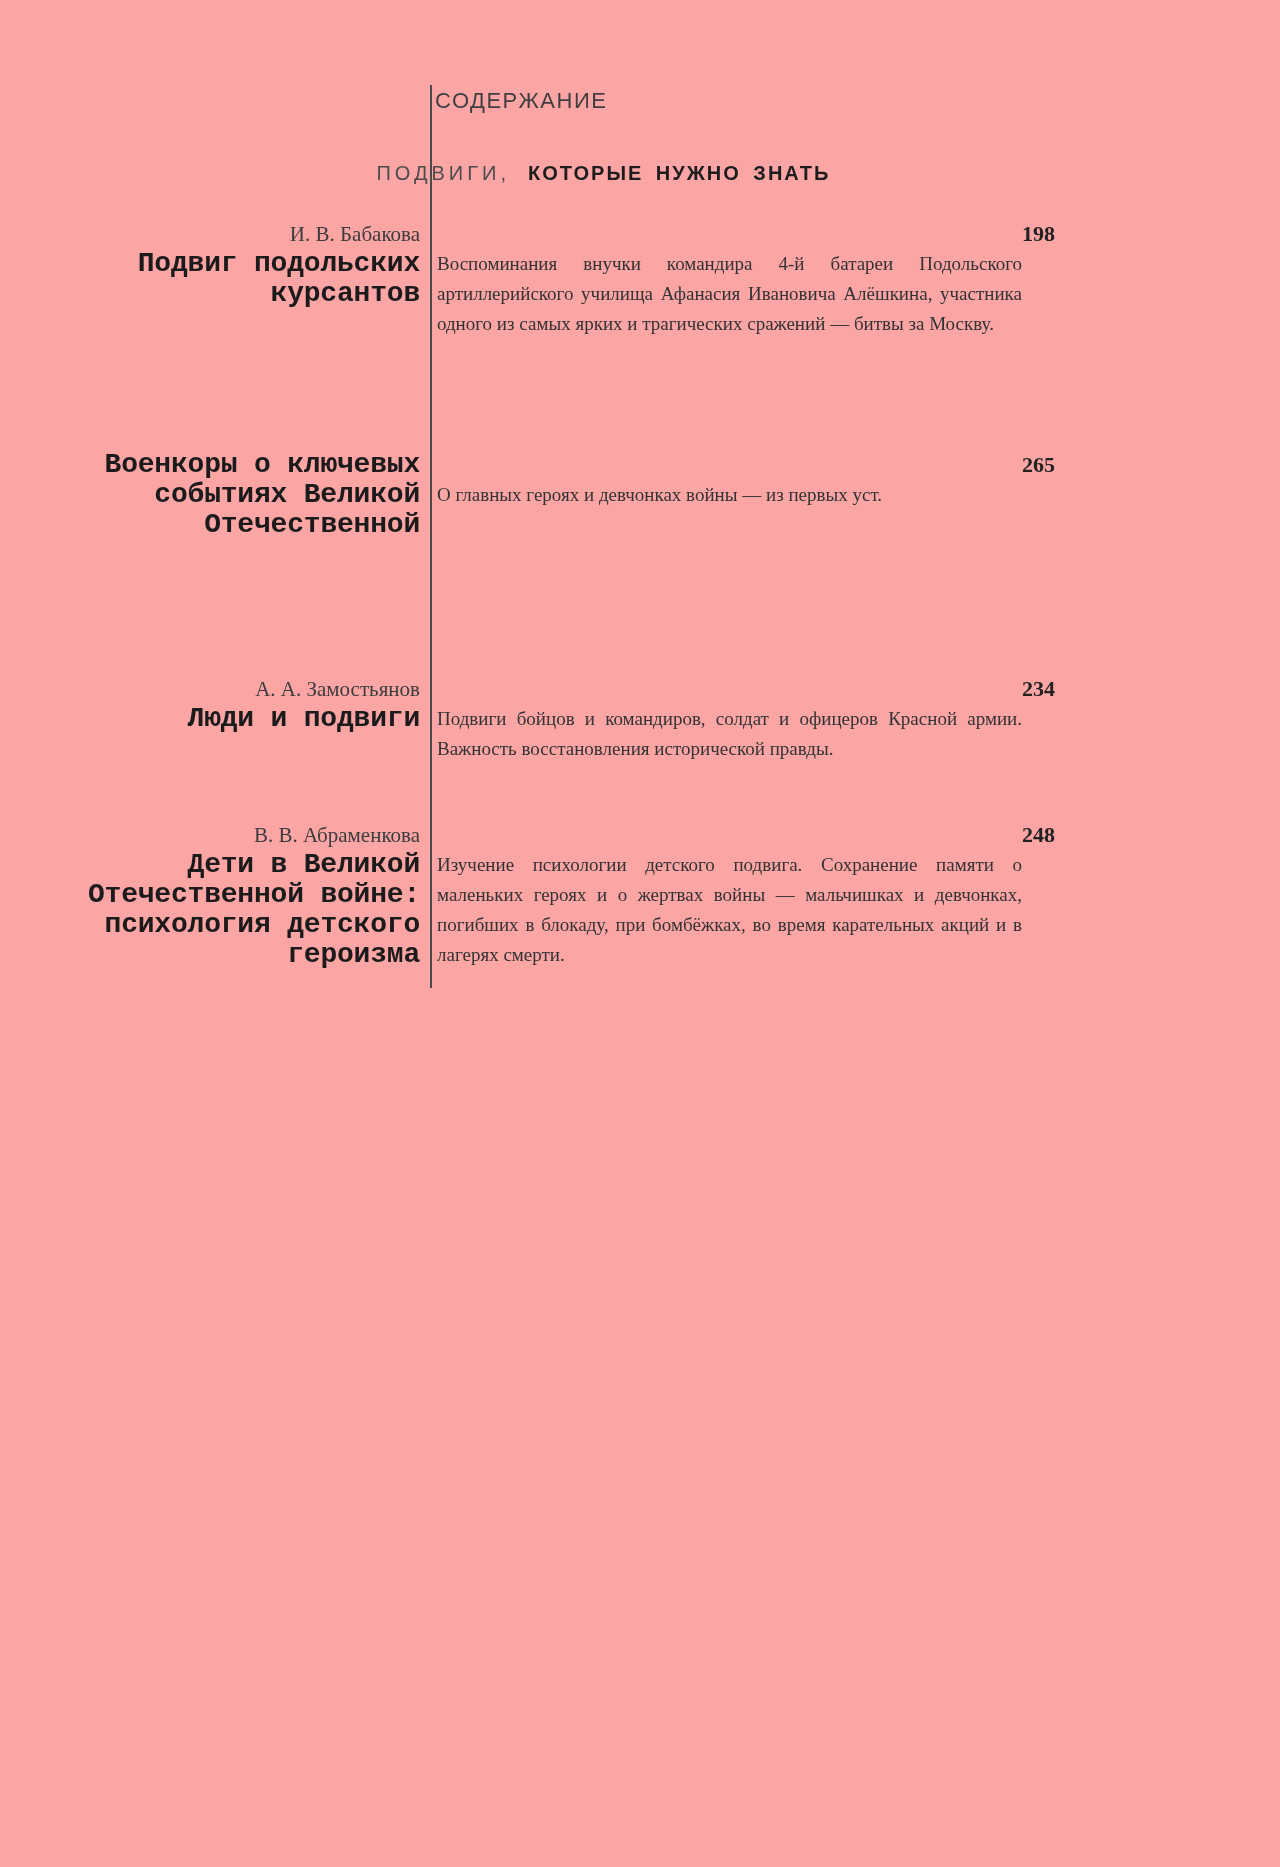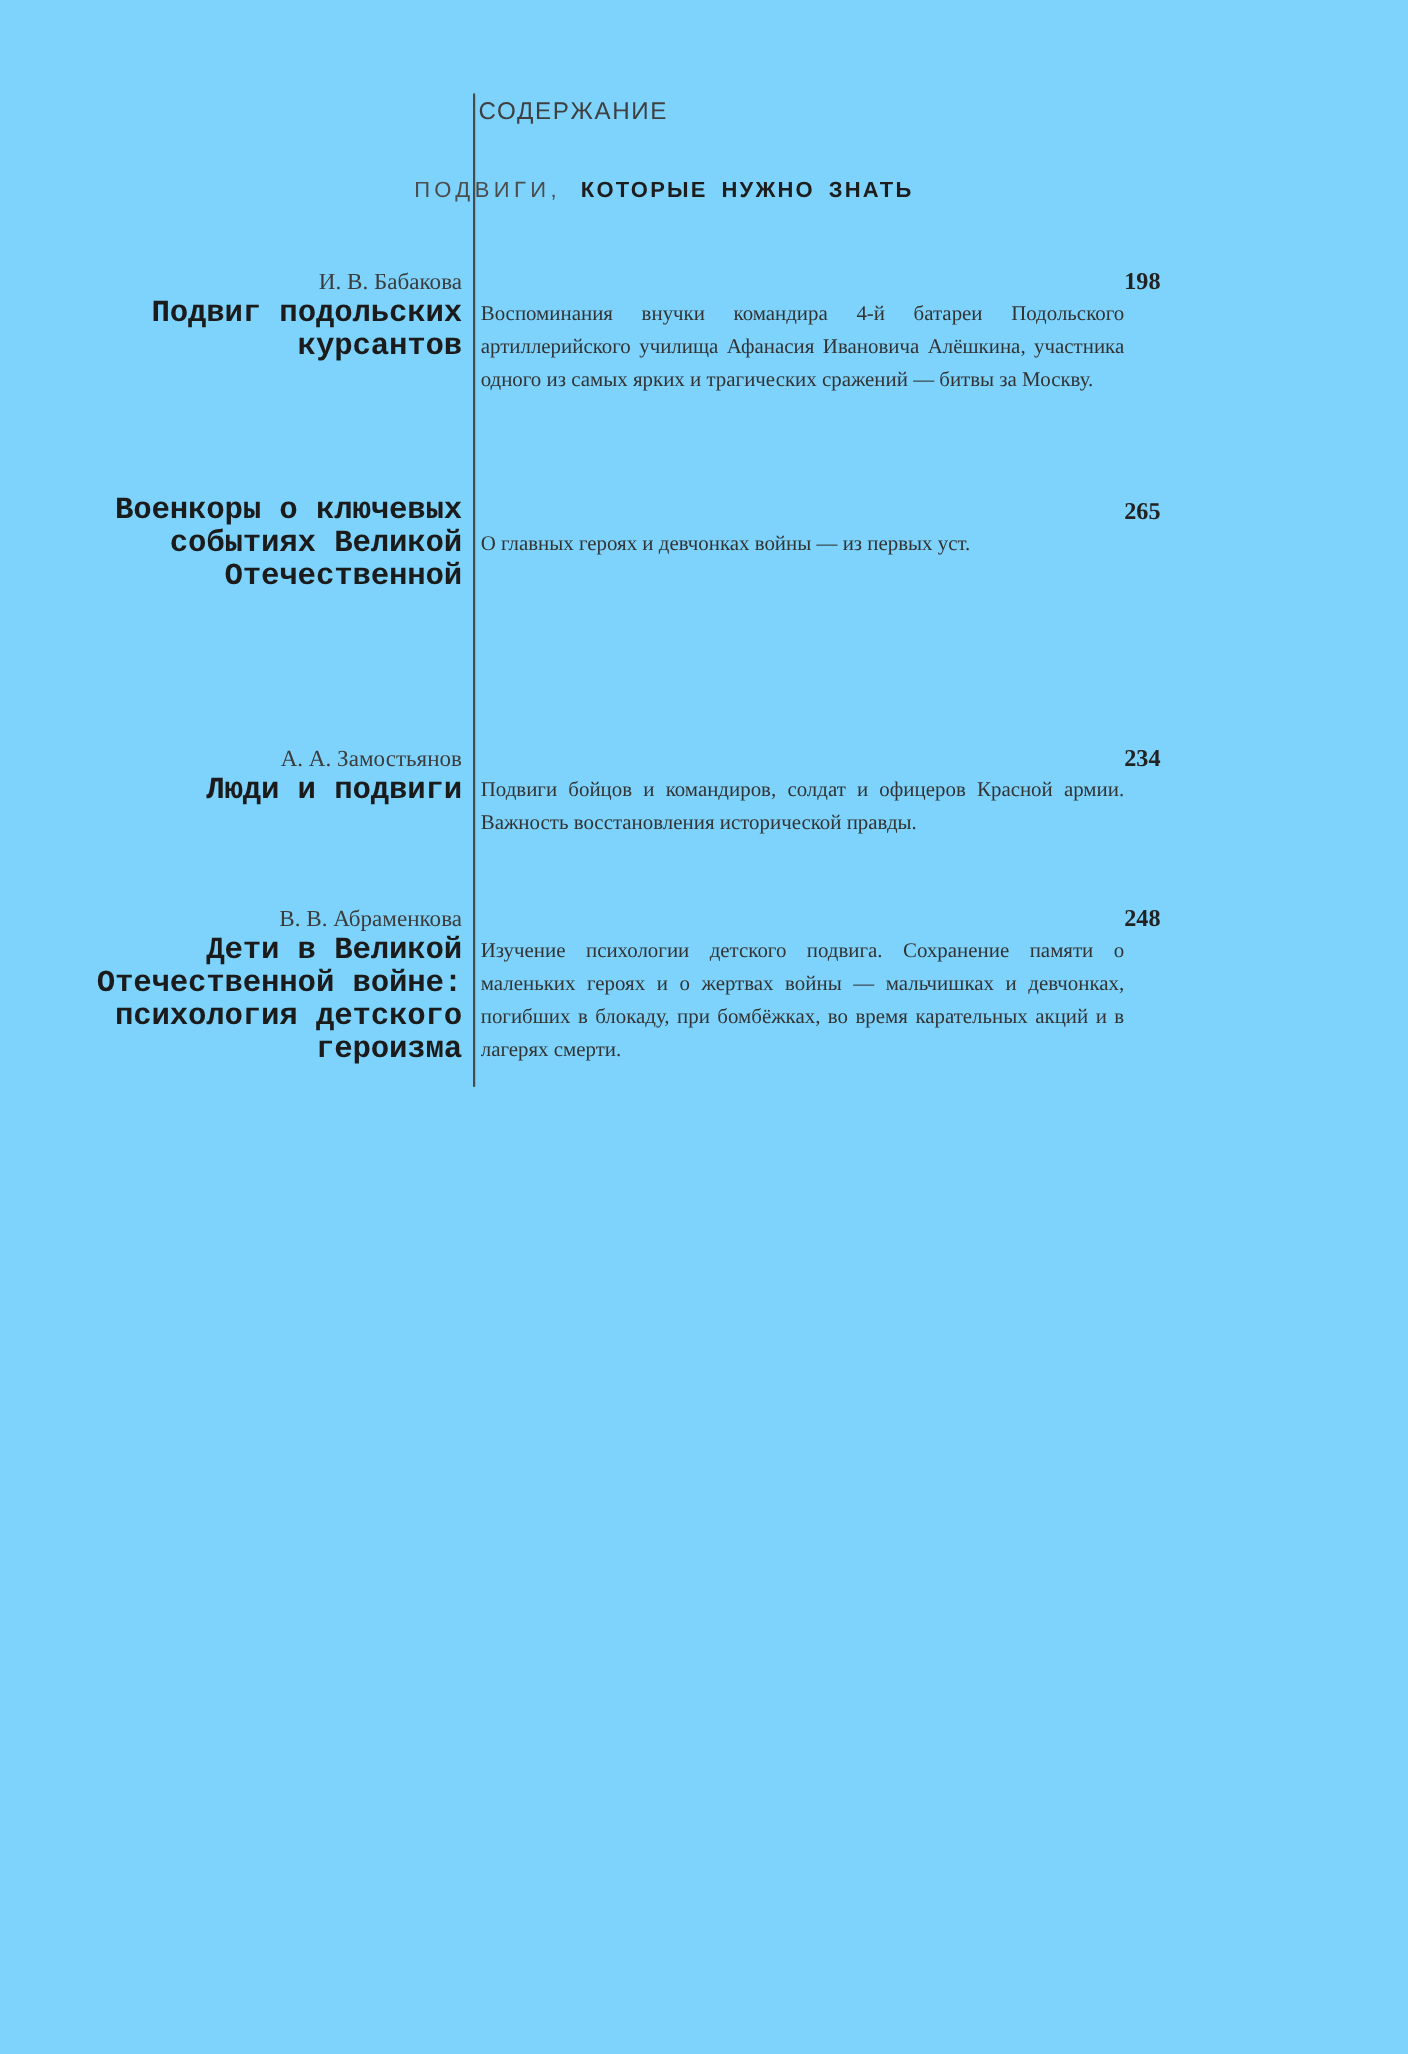--- a/index.html
+++ b/index.html
@@ -1,19 +1,19 @@
 <!DOCTYPE html>
 <html lang="ru"><head>
 <meta charset="utf-8">
 <style>
   html,body{margin:0;padding:0;background:#ffffff;}
   .page{
     position:relative;
     width:1280px;height:1867px;
-    background:#7dd3fc;
+    background:#fca5a5;
     margin:0 auto;
     font-family:"Liberation Serif",serif;
     color:#2e2e2e;
     overflow:hidden;
   }
   .vrule{
     position:absolute;left:430px;top:85px;
     width:1.5px;height:903px;background:#4a4a4a;
   }
   .contents-title{
@@ -56,21 +56,21 @@
     letter-spacing:-0.2px;color:#1b1b1b;
     white-space:pre-line;
   }
   .pageno{
     font-weight:bold;font-size:22px;line-height:30px;color:#222;text-align:right;
   }
   .desc{
     font-size:19px;line-height:30px;
     text-align:justify;color:#333;width:585px;
   }
-  .e1{top:241px}
+  .e1{top:219px}
   .e2{top:450px}
   .e3{top:589px}
   .e4{top:674px}
   .e5{top:820px}
 </style>
 </head>
 <body>
 
 <div class="page">
 

